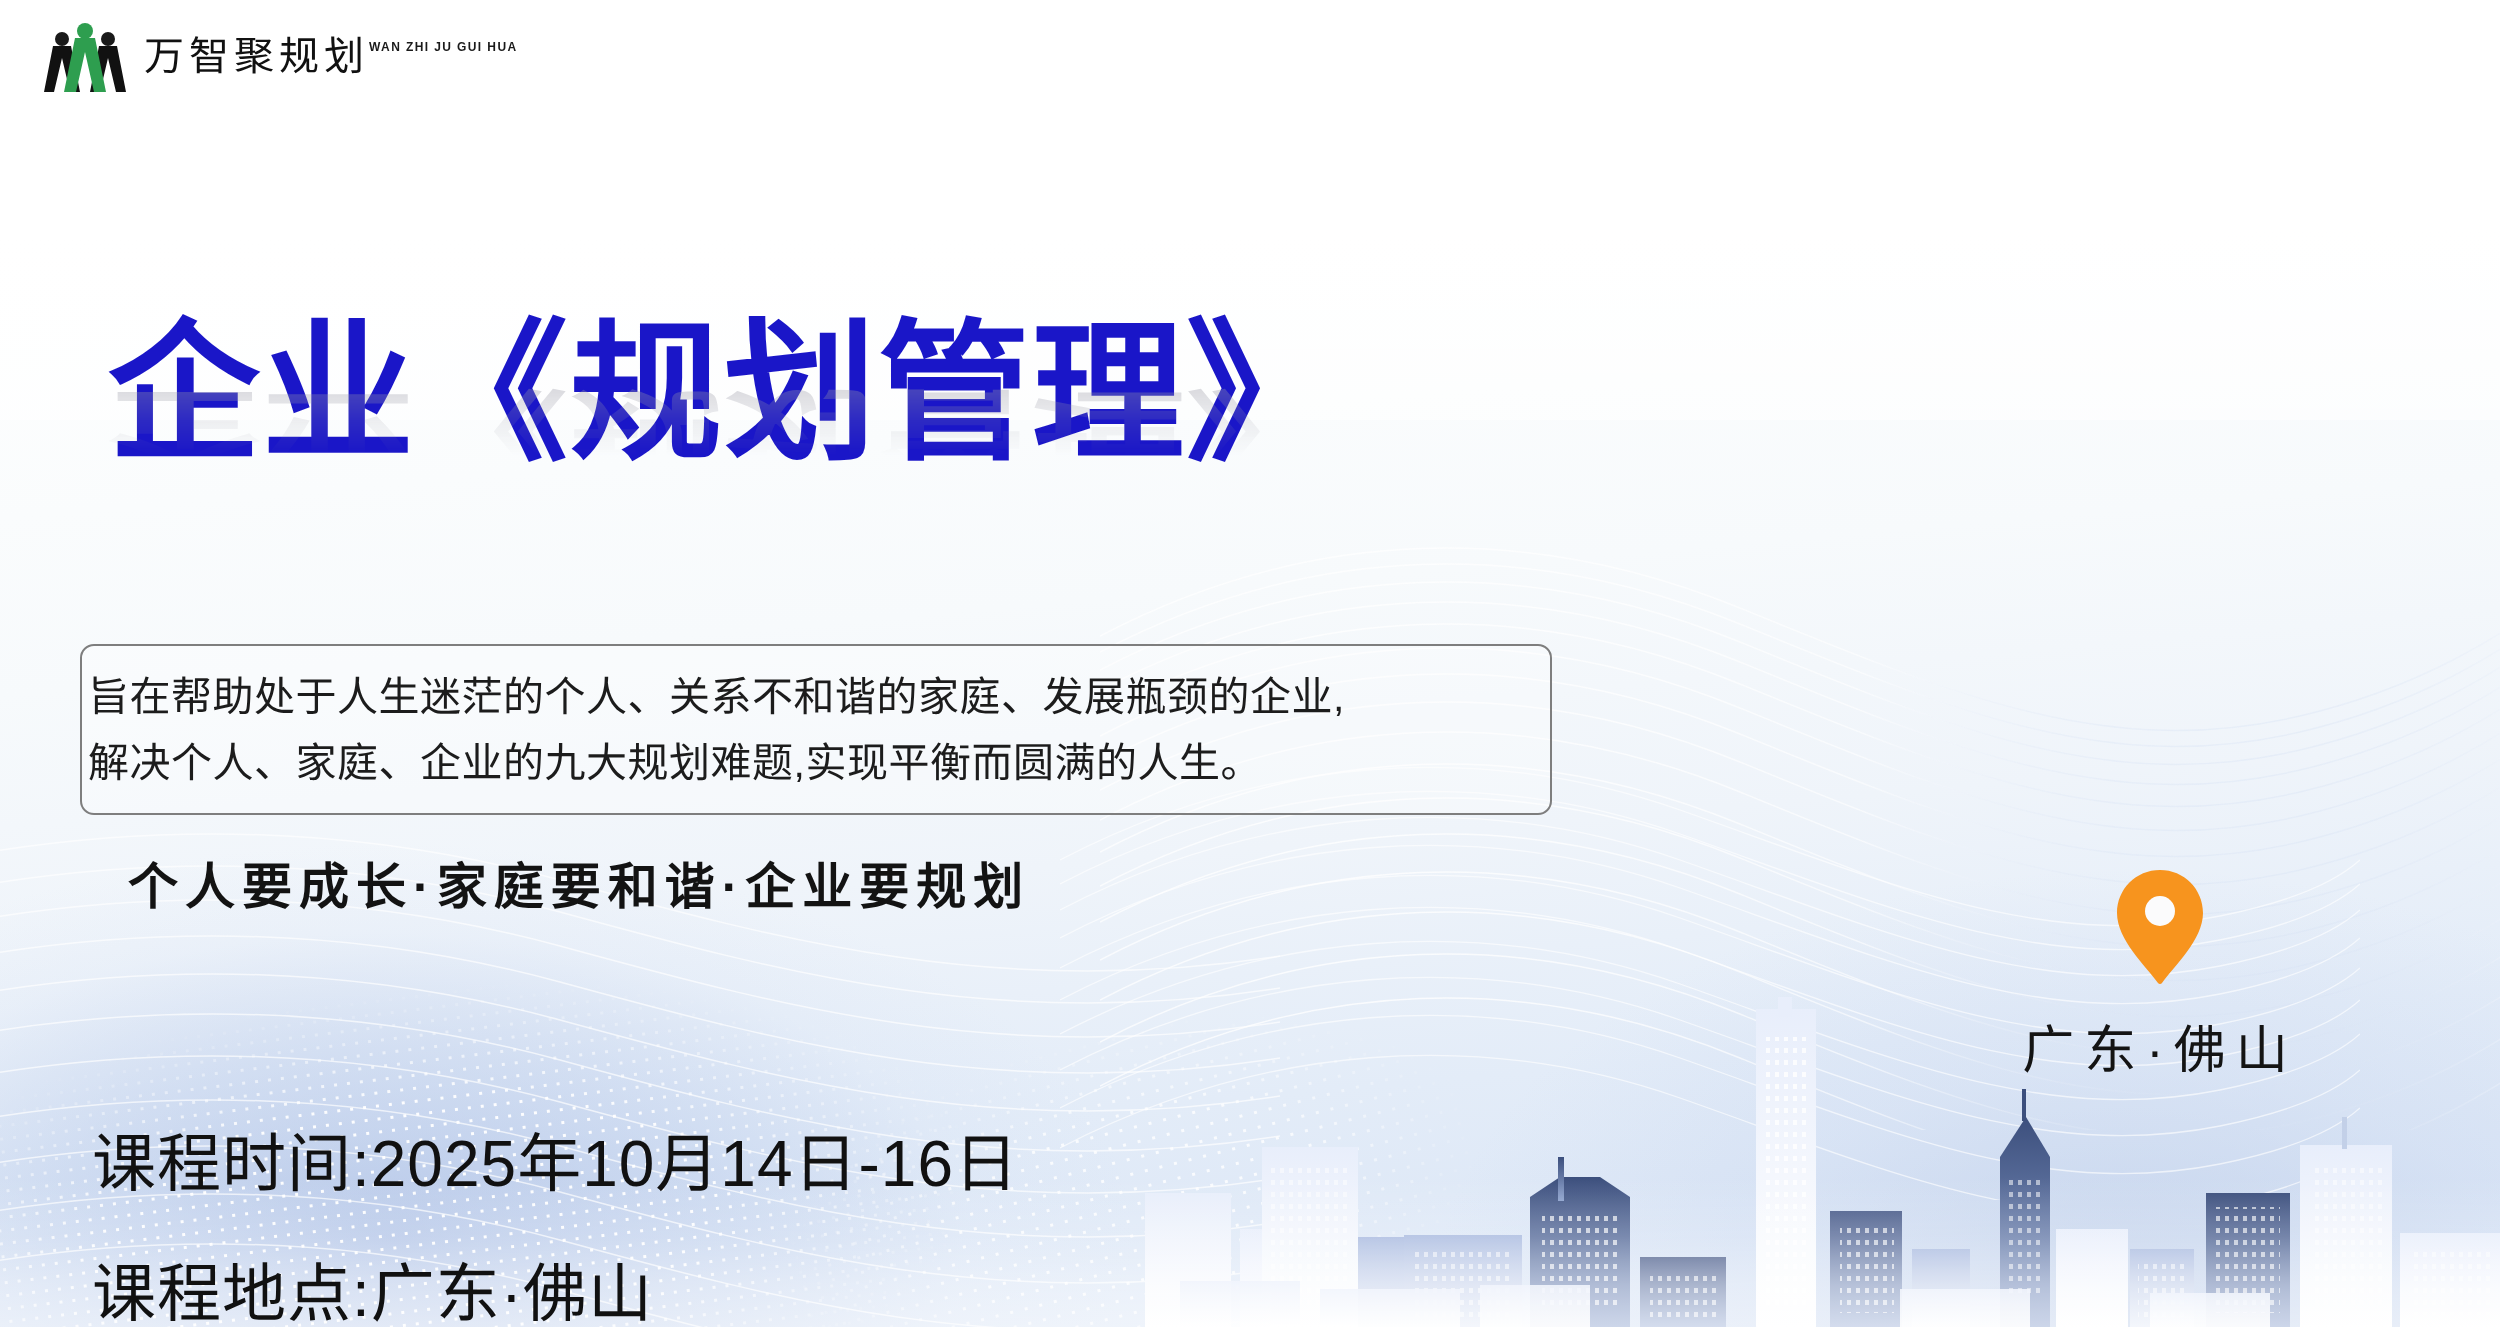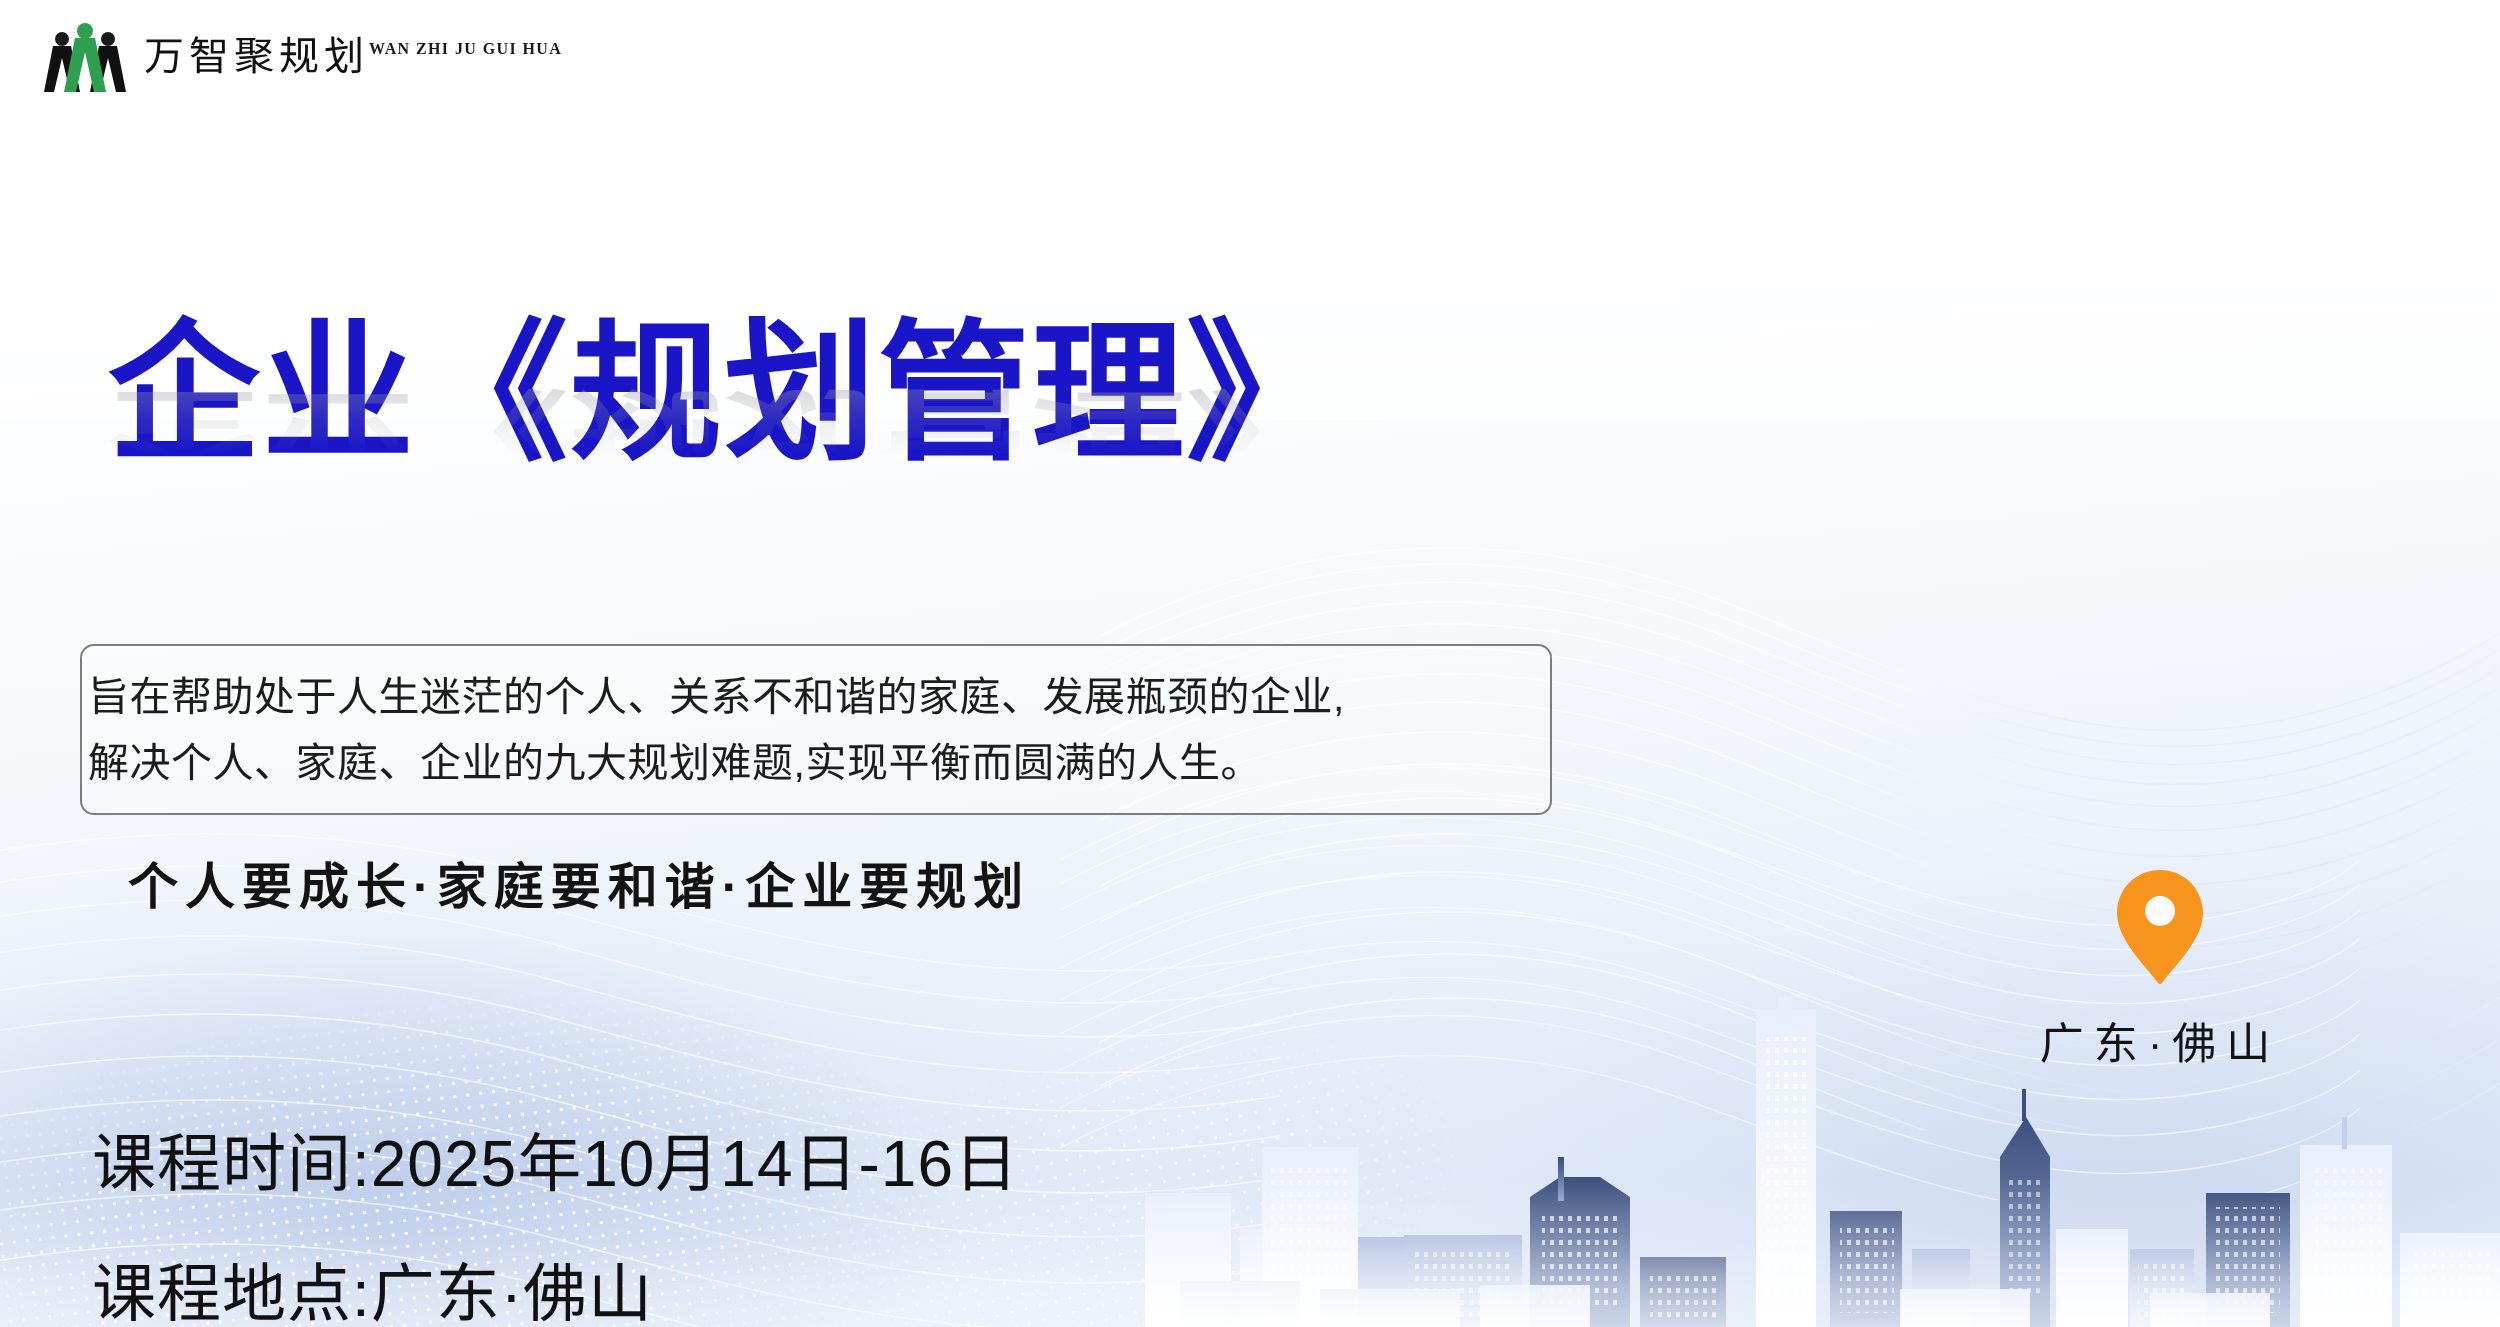--- a/index.html
+++ b/index.html
@@ -71,22 +71,22 @@
   #logo{
     position:absolute;left:44px;top:18px;display:flex;align-items:center;gap:18px;
   }
   #logo-mark{width:82px;height:76px;display:block;}
   #logo-text-wrap{display:flex;justify-content:center;margin-top:2px;}
   #logo-cn{
     font-family:"Liberation Serif","DejaVu Serif",serif;
     font-size:40px;color:#111111;letter-spacing:5px;line-height:1.05;white-space:nowrap;
   }
   #logo-en{
-    font-family:Liberation Serif, serif;
-    font-size:16px;font-weight:700;color:#1a1a1a;letter-spacing:1.4px;
+    font-family:Liberation Sans, sans-serif;
+    font-size:12px;font-weight:700;color:#1a1a1a;letter-spacing:1.4px;
     margin-top:4px;white-space:nowrap;
   }
 
   
   #title-block{position:absolute;left:108px;top:318px;width:1600px;}
   #main-title{
     font-family:"DejaVu Sans","Liberation Sans",sans-serif;
     font-weight:700;font-size:152px;line-height:1.0;
     color:#1a16c8;letter-spacing:2px;white-space:nowrap;margin:0;
   }
@@ -124,21 +124,21 @@
   }
 
   
   #location-group{
     position:absolute;left:1950px;top:868px;width:420px;text-align:center;
   }
   #pin-icon{display:block;margin:0 auto;}
   #location-label{
     margin-top:22px;
     font-family:"Liberation Sans","DejaVu Sans",sans-serif;
-    font-size:44px;color:#141414;letter-spacing:10px;white-space:nowrap;font-weight:400;
+    font-size:52px;color:#141414;letter-spacing:10px;white-space:nowrap;font-weight:400;
   }
 
   
   #course-info{position:absolute;left:92px;top:1112px;}
   .course-line{
     font-family:"Liberation Sans","DejaVu Sans",sans-serif;
     font-size:64px;color:#111111;letter-spacing:1px;white-space:nowrap;
     margin-bottom:38px;
   }
   .course-line:last-child{margin-bottom:0;}

